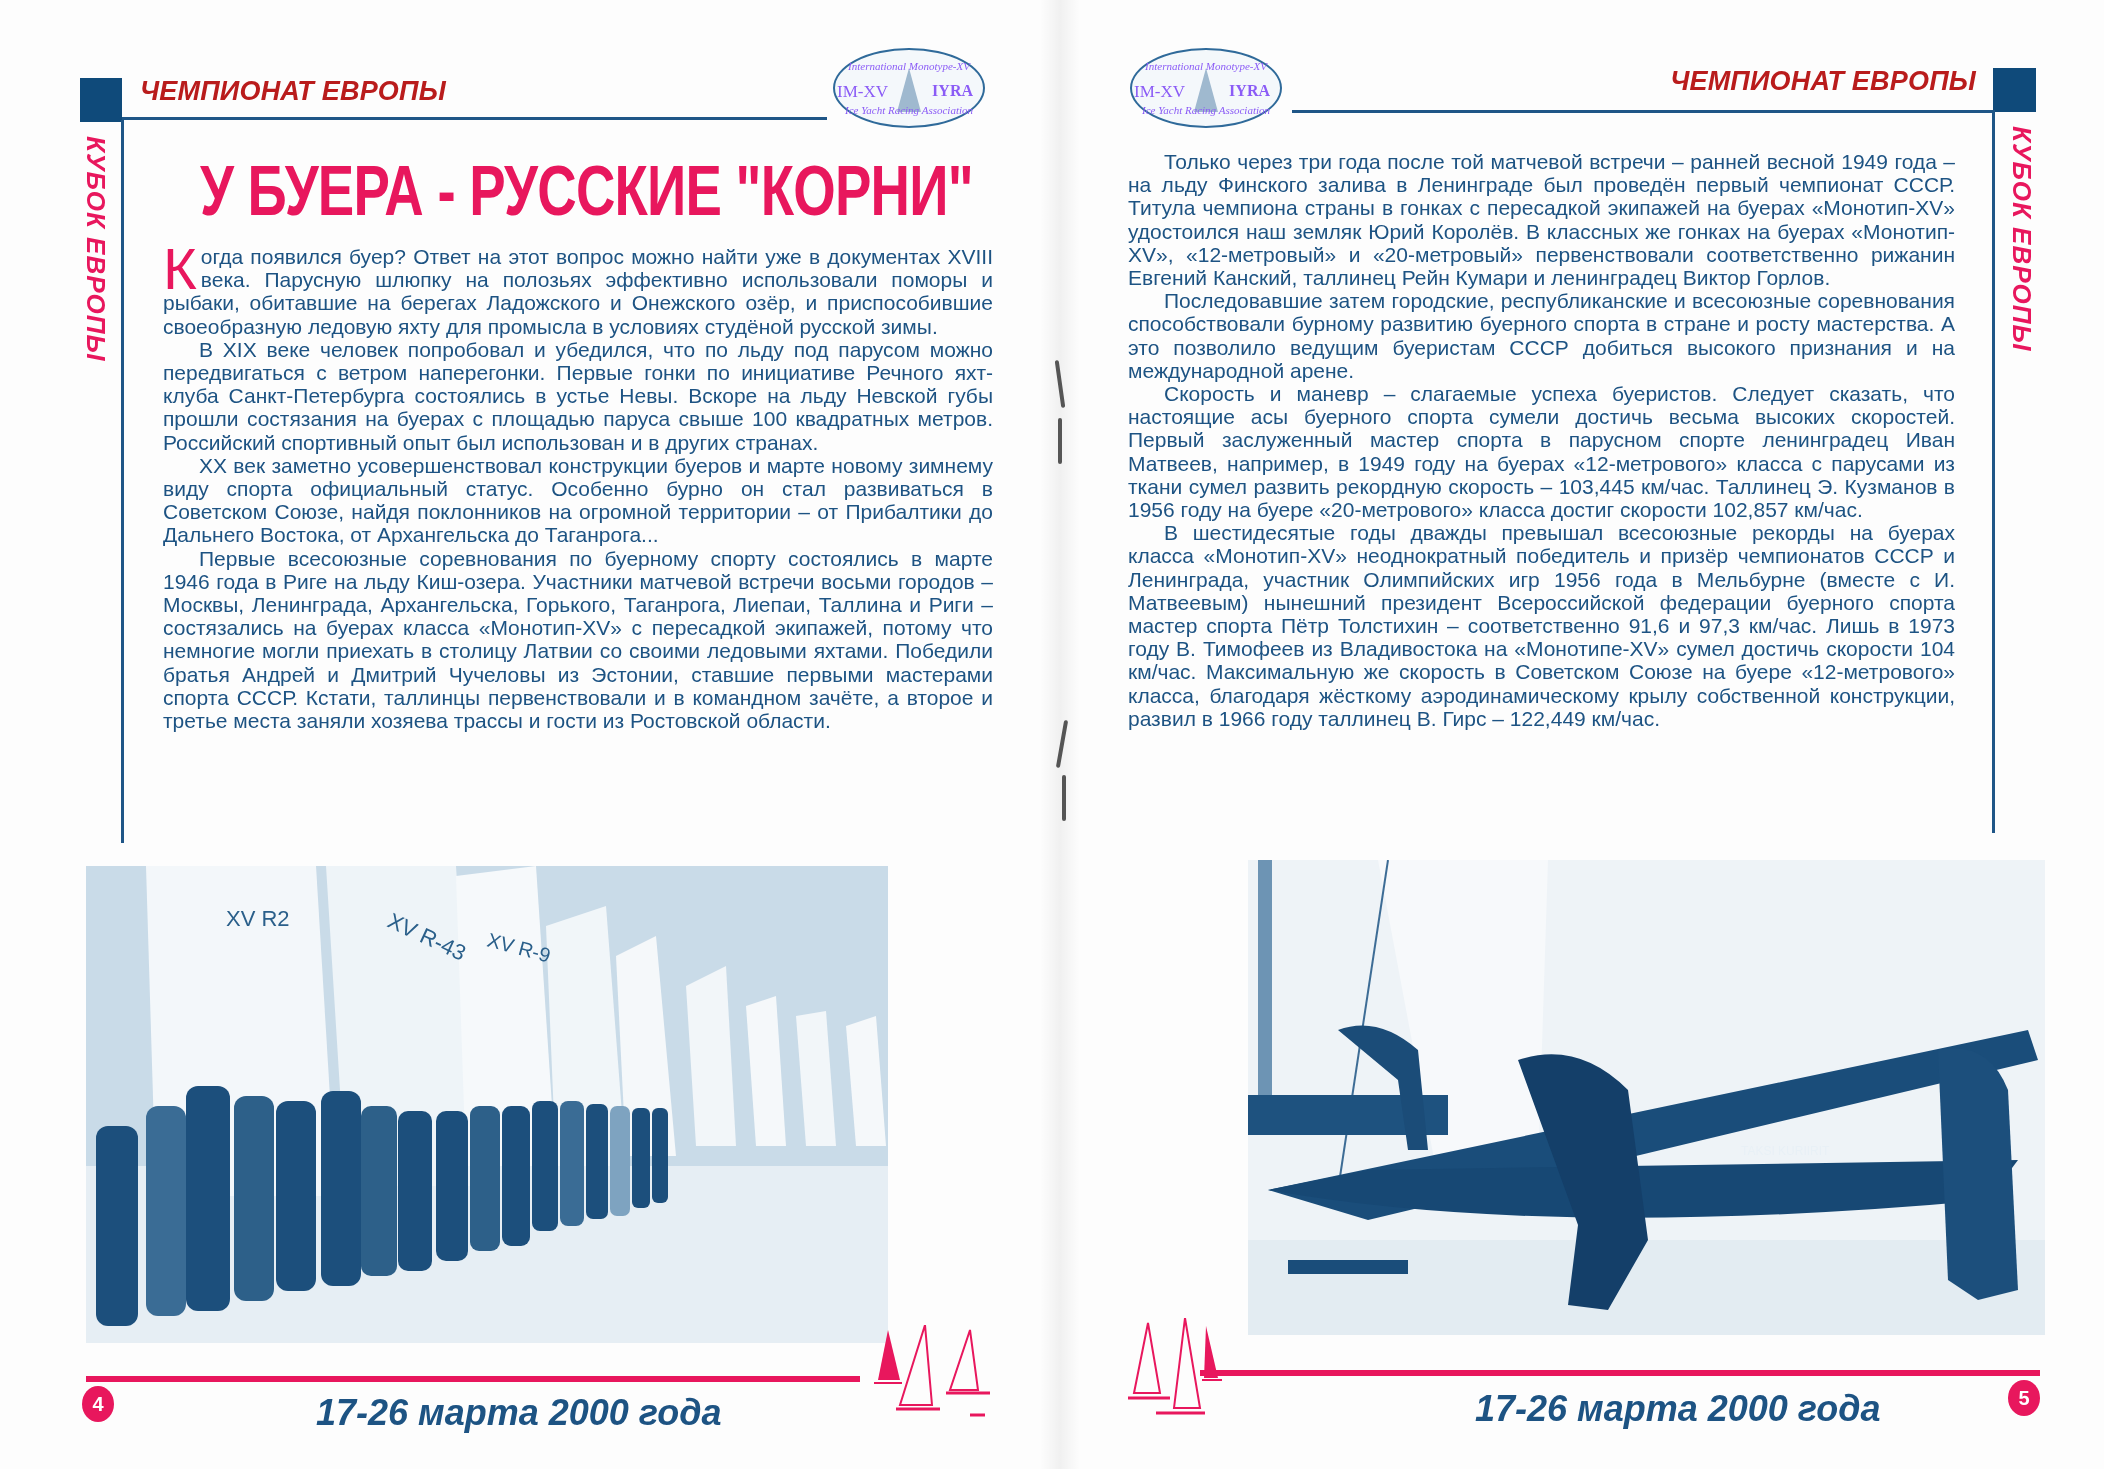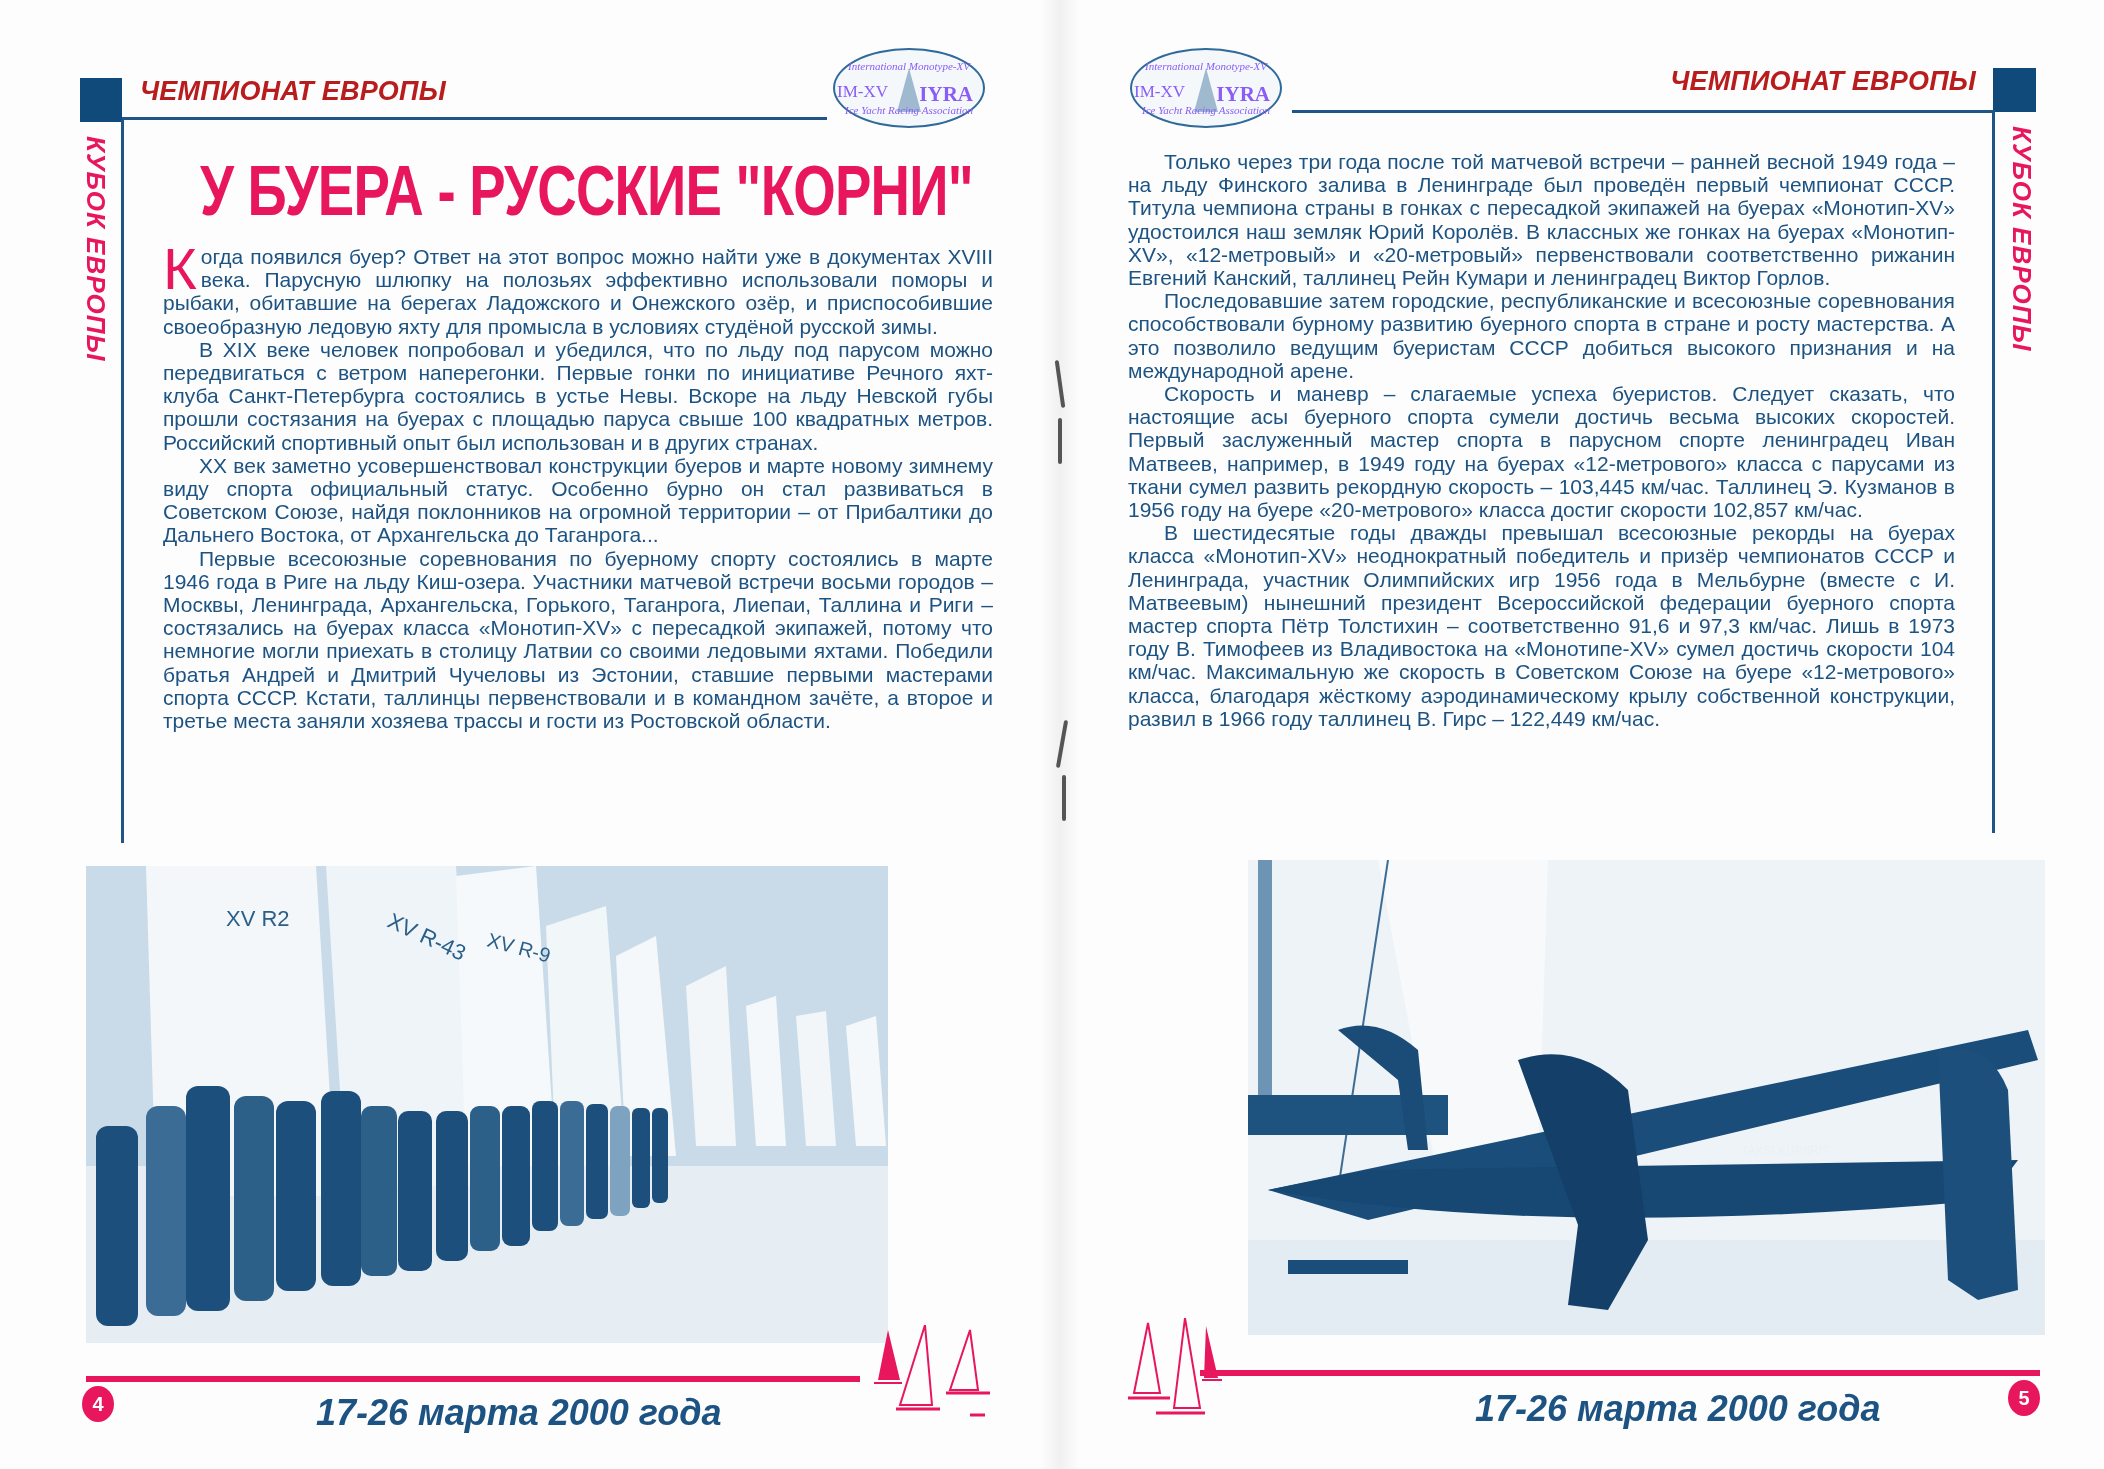--- a/index.html
+++ b/index.html
@@ -9,21 +9,21 @@
   .staple { width:4px; background:#555; border-radius:2px; }
   .blue-box { background:#0f4a7a; }
   .vline { width:3px; background:#1f5687; }
   .hline { height:3px; background:#1f5687; }
   .section-head { color:#b91c1c; font-weight:bold; font-style:italic; font-size:27px; letter-spacing:0.2px; white-space:nowrap; }
   .vert-text { writing-mode:vertical-rl; color:#e8175d; font-weight:bold; font-style:italic; font-size:26px; letter-spacing:1px; white-space:nowrap; }
   .logo { border:2px solid #2f6a9a; border-radius:50%; background:#f4f8fb; color:#8b5cf6; font-family:"Liberation Serif", serif; text-align:center; box-sizing:border-box; }
   .logo .arc-top { position:absolute; left:0; right:0; top:10px; font-size:11px; font-style:italic; }
   .logo .arc-bot { position:absolute; left:0; right:0; bottom:10px; font-size:11px; font-style:italic;margin-top:12px; }
   .logo .lft { position:absolute; left:2px; top:32px; font-size:17px; font-weight:normal; }
-  .logo .rgt { position:absolute; right:10px; top:32px; font-size:21px; font-weight:bold; }
+  .logo .rgt { position:absolute; right:10px; top:32px; font-size:16px; font-weight:bold; }
   .logo .sail { position:absolute; left:50%; top:18px; margin-left:-12px; width:0; height:0; border-left:12px solid transparent; border-right:12px solid transparent; border-bottom:44px solid #9fb9cf; }
   .title { color:#e8175d; font-family:"Liberation Sans", sans-serif; font-weight:bold; font-size:70px; line-height:70px; letter-spacing:-1px; transform:scaleX(0.78); transform-origin:left top; white-space:nowrap; }
   .body-text { color:#1d5383; font-size:21px; line-height:23.2px; text-align:justify; }
   .body-text p { margin:0; text-indent:36px; }
   .body-text p.first { text-indent:0; }
   .dropcap { color:#e8175d; float:left; font-size:58px; line-height:44px; margin:2px 4px 0 0; font-weight:normal; }
   .photo { overflow:hidden; background:#fca5a5; }
   .red-line { height:6px; background:#e8175d; }
   .page-num { width:32px; height:36px; border-radius:50%; background:#e8175d; color:#fff; font-weight:bold; font-size:20px; text-align:center; line-height:36px; }
   .date { color:#1d5383; font-weight:bold; font-style:italic; font-size:36px; white-space:nowrap; }

